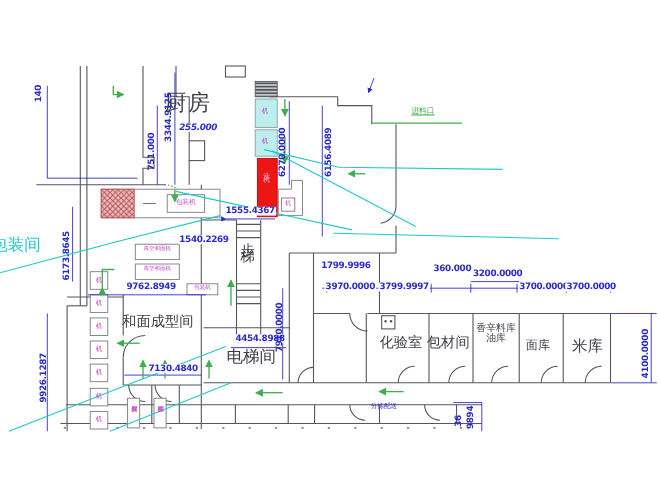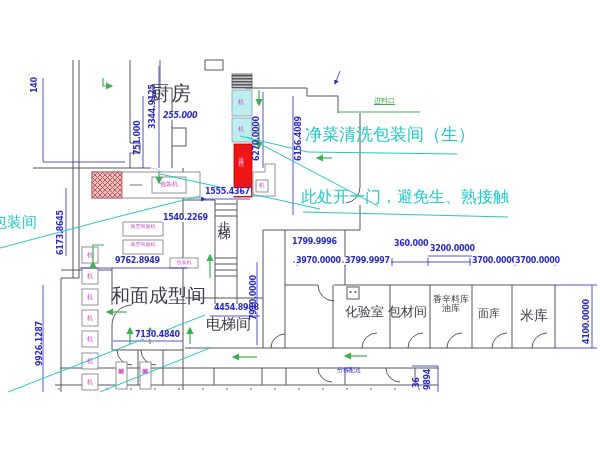--- a/index.html
+++ b/index.html
@@ -189,34 +189,32 @@
     <line class="g" x1="150" y1="344" x2="150" y2="328" marker-end="url(#ag)"></line>
     <line class="g" x1="190" y1="344" x2="190" y2="328" marker-end="url(#ag)"></line>
     <line class="g" x1="257" y1="357" x2="233" y2="357" marker-end="url(#ag)"></line>
     <line class="g" x1="367" y1="356" x2="345" y2="356" marker-end="url(#ag)"></line>
     <line class="g" x1="338" y1="112" x2="420" y2="112"></line>
     <line class="d" x1="340" y1="71" x2="335" y2="84" marker-end="url(#ad)"></line>
   </g>
 </svg>
 
 <div class="lbl room" style="left:149px;top:83px;font-size:20px;letter-spacing:2px;">厨房</div>
-<div class="lbl room" style="left:111px;top:286px;font-size:19px;">和面成型间</div>
+<div class="lbl room" style="left:111px;top:286px;font-size:13px;">和面成型间</div>
 <div class="lbl room" style="left:206px;top:317px;font-size:15px;">电梯间</div>
 <div class="lbl room" style="left:345px;top:305px;font-size:13px;">化验室</div>
 <div class="lbl room" style="left:388px;top:305px;font-size:13px;">包材间</div>
 <div class="lbl room" style="left:430px;top:295px;font-size:9px;width:42px;text-align:center;white-space:normal;">
   <span>香辛料库</span><br>
   <span>油库</span>
 </div>
 <div class="lbl room" style="left:478px;top:308px;font-size:11px;">面库</div>
 <div class="lbl room" style="left:520px;top:308px;font-size:14px;">米库</div>
 <div class="lbl room vtext" style="left:217px;top:210px;font-size:13px;letter-spacing:6px;">步梯</div>
 
-<div class="lbl cyan" style="left:305px;top:126px;font-size:17px;">净菜清洗包装间（生）</div>
-<div class="lbl cyan" style="left:301px;top:189px;font-size:16px;">此处开一门，避免生、熟接触</div>
 <div class="lbl cyan" style="left:-8px;top:215px;font-size:15px;">包装间</div>
 <div class="lbl greent" style="left:374px;top:98px;font-size:7px;">进料口</div>
 <div class="lbl" style="left:337px;top:367px;font-size:6px;color:var(--dim);">分拣配送</div>
 
 <div class="lbl dim dimh" style="left:162px;top:112px;font-style:italic;">255.000</div>
 <div class="lbl dim dimh" style="left:204px;top:188px;">1555.4367</div>
 <div class="lbl dim dimh" style="left:162px;top:214px;">1540.2269</div>
 <div class="lbl dim dimh" style="left:114px;top:257px;">9762.8949</div>
 <div class="lbl dim dimh" style="left:134px;top:331px;">7130.4840</div>
 <div class="lbl dim dimh" style="left:213px;top:304px;">4454.8988</div>

